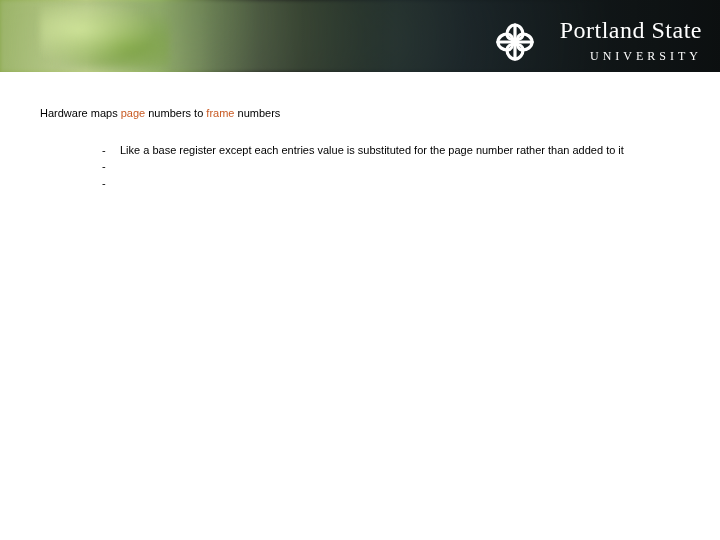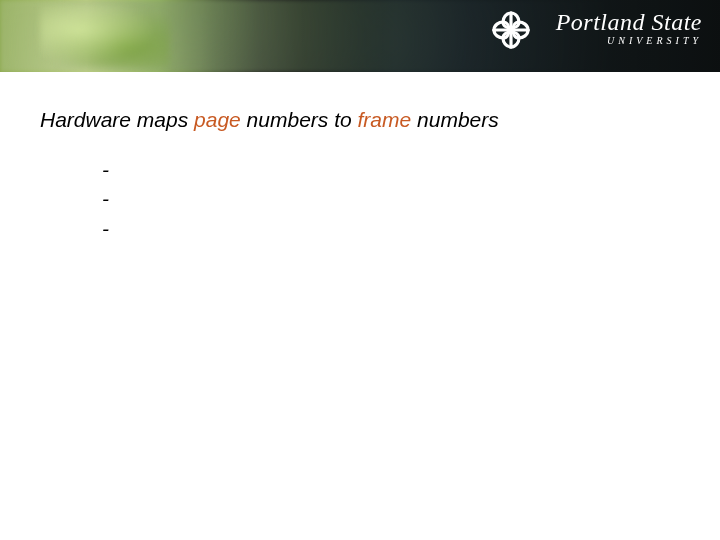--- a/index.html
+++ b/index.html
@@ -60,56 +60,54 @@
     width: 520px;
     height: 72px;
     background: linear-gradient(90deg, rgba(0,0,0,0) 0%, rgba(0,0,0,0.35) 35%, rgba(0,0,0,0.55) 100%);
   }
   .psu-logo {
     position: absolute;
     right: 18px;
     top: 10px;
     height: 52px;
     display: flex;
-    align-items: flex-start;
+    align-items: flex-end;
     gap: 25px;
     color: #fff;
-    font-style: italic;
   }
   .psu-mark {
     display: block;
   }
   .psu-text-wrap {
     display: flex;
     flex-direction: column;
     line-height: 1;
     font-family: Georgia, 'Times New Roman', serif;
   }
   .psu-text-main {
     font-size: 24px;
     letter-spacing: 0.5px;
   }
   .psu-text-sub {
-    font-size: 10px;
+    font-size: 12px;
     letter-spacing: 4px;
     text-align: right;
-    margin-top: 2px;
+    margin-top: 8px;
   }
   .title {
     font-family: Georgia, 'Times New Roman', serif;
     font-size: 40px;
     font-weight: 400;
     color: #181818;
     margin: 26px 0 0 38px;
   }
   .body {
     margin: 34px 40px 0 40px;
-    font-size: 21px;
+    font-size: 11px;
     line-height: 1.32;
-    font-style: italic;
   }
   .para1 {
     margin-bottom: 22px;
   }
   .orange {
     color: #c85a23;
   }
   .para2 {
     margin-bottom: 0;
   }
@@ -161,20 +159,21 @@
 
   <div class="body">
     <div class="para1">
       <span>Hardware maps </span><span class="orange">page</span><span> numbers to </span><span class="orange">frame</span><span> numbers</span>
     </div>
 
     <div class="para2">
       <div class="bullets">
         <div class="bullet">
           <span class="dash">-</span>
+          <span style="max-width:520px;">Like a base register except each entries value is substituted for the page number rather than added to it</span>
         </div>
         <div class="bullet">
           <span class="dash">-</span>
         </div>
         <div class="bullet">
           <span class="dash">-</span>
         </div>
       </div>
     </div>
   </div>

